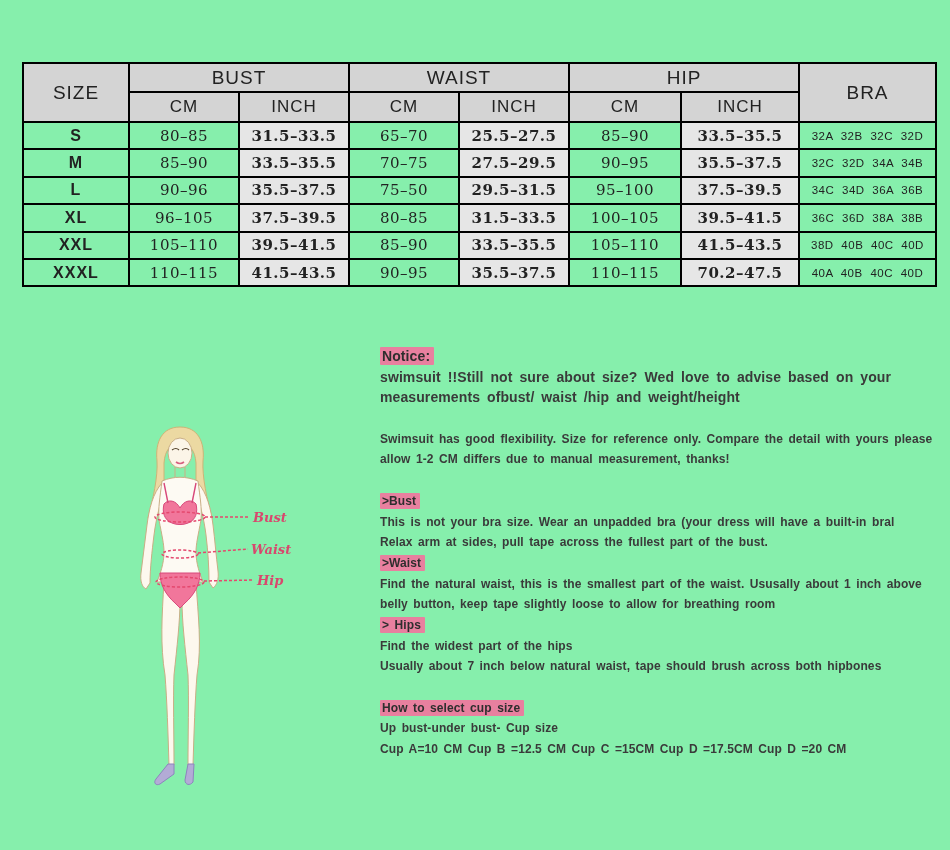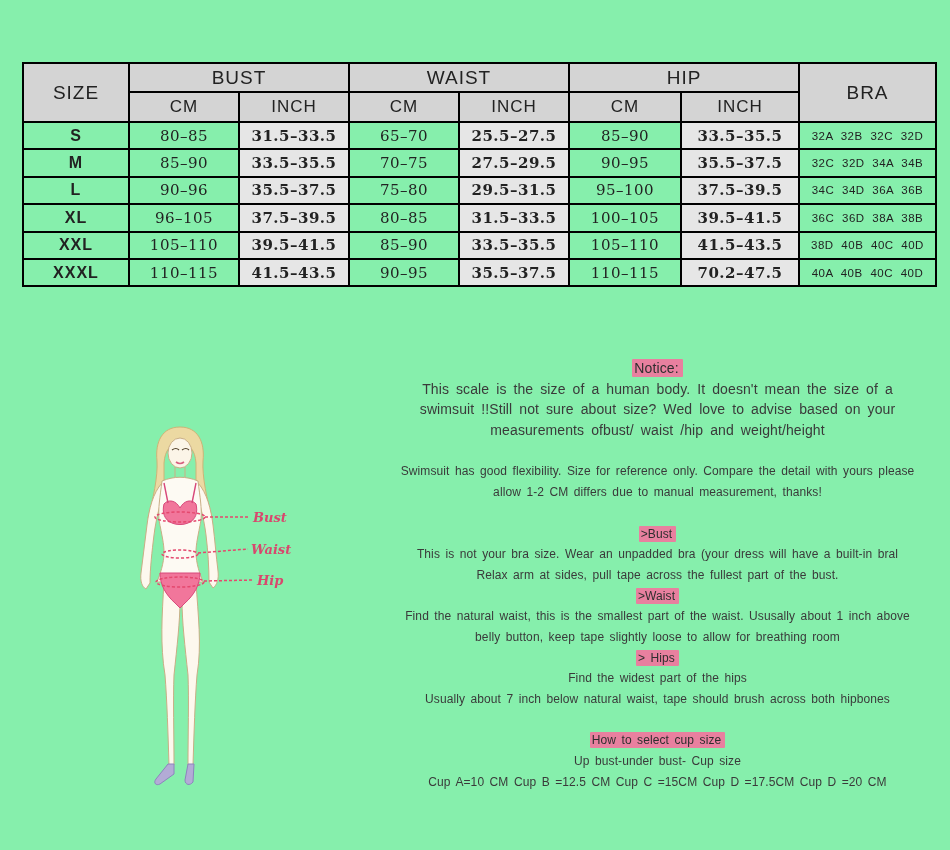--- a/index.html
+++ b/index.html
@@ -13,22 +13,22 @@
   .th-main{font-size:19px;letter-spacing:1px;}
   .th-sub{font-size:17px;letter-spacing:1px;height:28px;}
   .row1{height:29px;}
   .size-table tbody tr{height:27.4px;}
   .cell-size{font-family:"Liberation Sans",sans-serif;font-weight:700;font-size:16px;letter-spacing:1px;}
   .cell-num{font-family:"DejaVu Serif","Liberation Serif",serif;font-size:15px;letter-spacing:0.5px;}
   .cell-inch{background:var(--inch-bg);font-weight:bold;}
   .cell-bra{font-size:11.5px;letter-spacing:0.5px;word-spacing:4px;white-space:nowrap;}
 
   
-  .info{position:absolute;left:380px;top:358px;width:555px;color:var(--body-text);
-        font-weight:400;text-align:center;}
+  .info{position:absolute;left:380px;top:346px;width:555px;color:var(--body-text);
+        font-weight:700;}
   .line{height:20.7px;line-height:20.7px;white-space:nowrap;}
   .line.lg,.line.hl-lg{font-size:14px;word-spacing:3px;letter-spacing:0.1px;}
   .line.sm,.line.hl{font-size:12px;word-spacing:2px;letter-spacing:0.1px;}
   .gap{height:20.7px;}
   .hl-span{background:var(--highlight);padding:1px 4px 1px 2px;border-radius:1px;color:#2e2e2e;}
 
   
   .figure-wrap{position:absolute;left:100px;top:423px;width:290px;height:380px;}
   .measure-label{font-family:"DejaVu Serif","Liberation Serif",serif;font-style:italic;
                  font-weight:700;font-size:13px;}
@@ -84,21 +84,21 @@
           <td class="cell-num">70–75</td>
           <td class="cell-num cell-inch">27.5–29.5</td>
           <td class="cell-num">90–95</td>
           <td class="cell-num cell-inch">35.5–37.5</td>
           <td class="cell-bra">32C 32D 34A 34B</td>
         </tr>
         <tr>
           <td class="cell-size">L</td>
           <td class="cell-num">90–96</td>
           <td class="cell-num cell-inch">35.5–37.5</td>
-          <td class="cell-num">75–80</td>
+          <td class="cell-num">75–50</td>
           <td class="cell-num cell-inch">29.5–31.5</td>
           <td class="cell-num">95–100</td>
           <td class="cell-num cell-inch">37.5–39.5</td>
           <td class="cell-bra">34C 34D 36A 36B</td>
         </tr>
         <tr>
           <td class="cell-size">XL</td>
           <td class="cell-num">96–105</td>
           <td class="cell-num cell-inch">37.5–39.5</td>
           <td class="cell-num">80–85</td>
@@ -168,21 +168,20 @@
       <line x1="104" y1="158" x2="154" y2="157" stroke="#e4486e" stroke-width="1.5" stroke-dasharray="3 2"></line>
 
       <text class="measure-label" x="153" y="99" fill="#d8486e">Bust</text>
       <text class="measure-label" x="151" y="131" fill="#d8486e">Waist</text>
       <text class="measure-label" x="157" y="162" fill="#d8486e">Hip</text>
     </svg>
   </div>
 
   <div class="info" id="info-lines">
       <div class="line hl-lg"><span class="hl-span">Notice:</span></div>
-      <div class="line lg">This scale is the size of a human body. It doesn't mean the size of a</div>
       <div class="line lg">swimsuit !!Still not sure about size? Wed love to advise based on your</div>
       <div class="line lg">measurements ofbust/ waist /hip and weight/height</div>
       <div class="gap"></div>
       <div class="line sm">Swimsuit has good flexibility. Size for reference only. Compare the detail with yours please</div>
       <div class="line sm">allow 1-2 CM differs due to manual measurement, thanks!</div>
       <div class="gap"></div>
       <div class="line hl"><span class="hl-span">&gt;Bust</span></div>
       <div class="line sm">This is not your bra size. Wear an unpadded bra (your dress will have a built-in bral</div>
       <div class="line sm">Relax arm at sides, pull tape across the fullest part of the bust.</div>
       <div class="line hl"><span class="hl-span">&gt;Waist</span></div>

